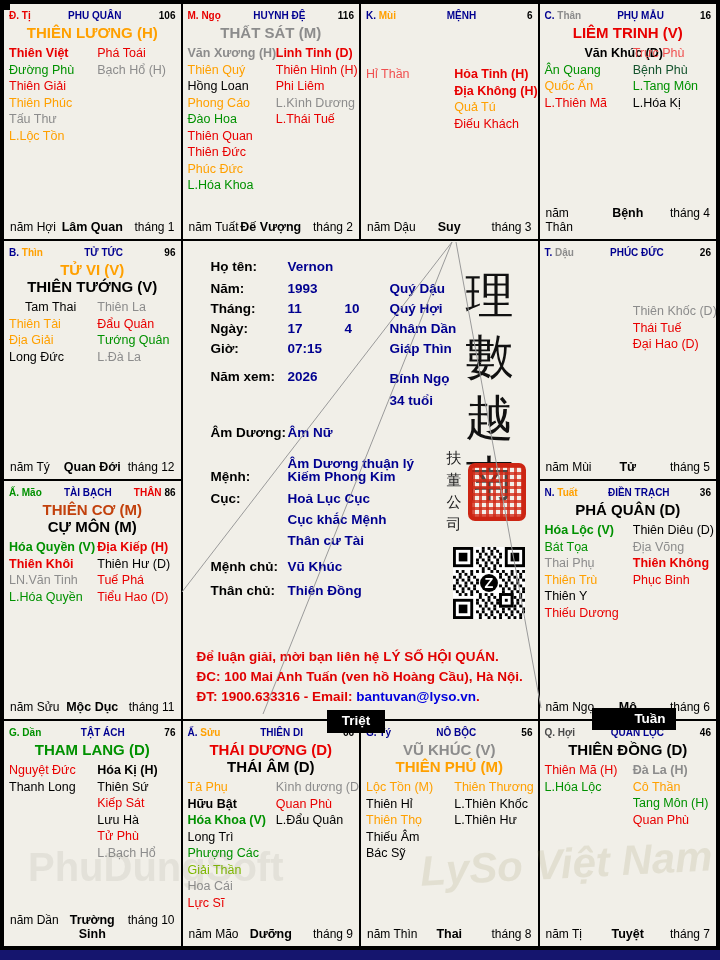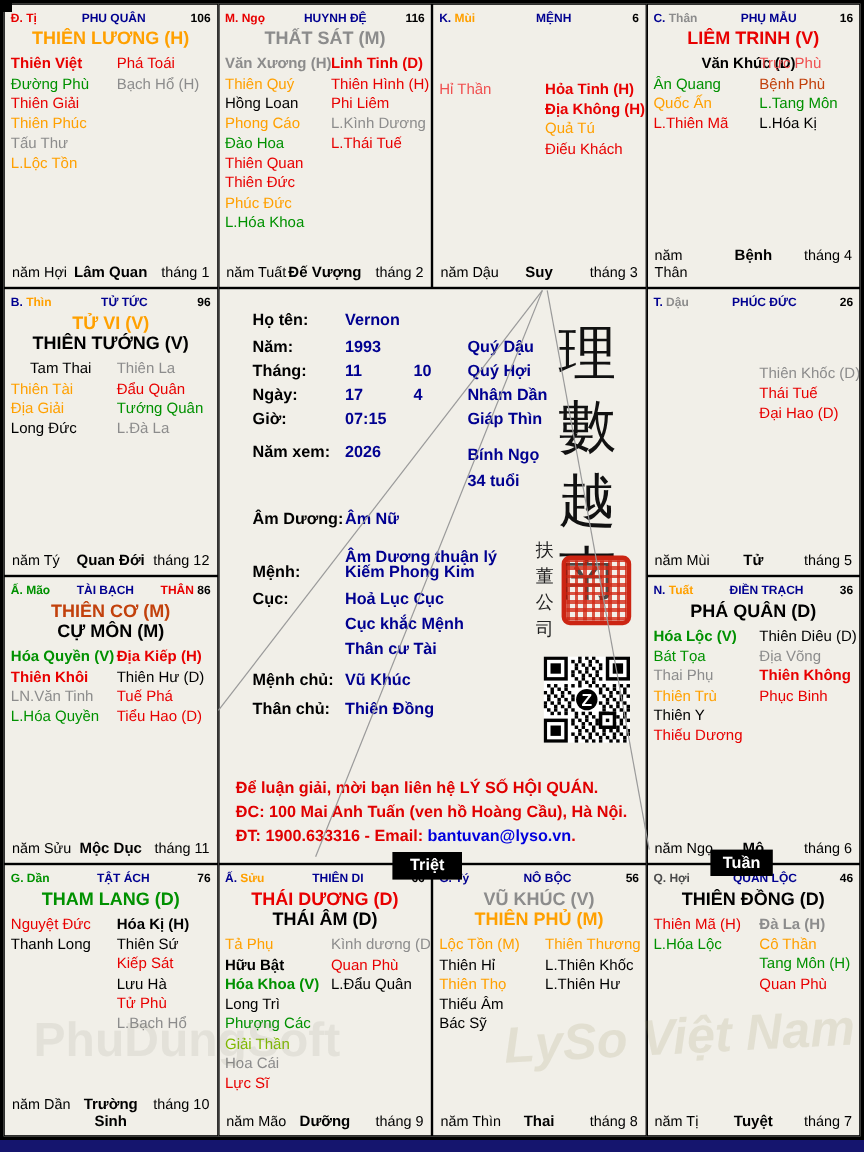--- a/index.html
+++ b/index.html
@@ -47,21 +47,21 @@
         repeating-linear-gradient(90deg,rgba(210,40,20,.78) 0 3px,rgba(250,240,235,.25) 3px 7px);
         box-shadow:0 0 0 1px rgba(204,37,19,.25) inset;}
   .qr{position:absolute;left:270px;top:306px;width:72px;height:72px;}
   
   .lines{position:absolute;left:0;top:0;z-index:3;pointer-events:none;}
   .lines line{stroke:#9a9a9a;stroke-width:1;}
   
   .badge{position:absolute;background:#000;color:#fff;font-weight:bold;font-size:13.5px;
          text-align:center;line-height:22px;z-index:6;}
   #badge-triet{left:327px;top:710px;width:58px;height:23px;}
-  #badge-tuan{left:592px;top:708px;width:52px;height:22px;}
+  #badge-tuan{left:592px;top:708px;width:52px;height:22px;padding-left:32px;}
   
   .wm{position:absolute;font-weight:bold;pointer-events:none;z-index:1;}
   #wm-left{left:28px;top:845px;font-size:40px;color:rgba(110,105,90,.10);}
   #wm-right{left:420px;top:840px;font-size:42px;font-style:italic;
             color:rgba(150,140,95,.16);transform:rotate(-3deg);}
   #bottom-bar{position:absolute;left:0;top:950px;width:720px;height:10px;background:#15156e;}
   #corner-artifact{position:absolute;left:0;top:0;width:10px;height:10px;background:#000;z-index:7;}
 </style>
 </head>
 <body>
@@ -384,21 +384,21 @@
         </div>
         <div class="ccols">
           <div class="ccol">
             <div style="color: rgb(0, 0, 0); font-weight: bold; margin-left: 40px;">Văn Khúc (D)</div>
             <div style="color: rgb(0, 145, 0);">Ân Quang</div>
             <div style="color: rgb(255, 160, 0);">Quốc Ấn</div>
             <div style="color: rgb(232, 0, 0);">L.Thiên Mã</div>
           </div>
           <div class="ccol">
             <div style="color: rgb(240, 80, 80);">Trực Phù</div>
-            <div style="color: #c2410c;">Bệnh Phù</div>
+            <div style="color: #14532d;">Bệnh Phù</div>
             <div style="color: rgb(0, 145, 0);">L.Tang Môn</div>
             <div style="color: rgb(0, 0, 0);">L.Hóa Kị</div>
           </div>
         </div>
         <div class="cfoot">
           <span class="fy">năm Thân</span>
           <span class="fs">Bệnh</span>
           <span class="fm">tháng 4</span>
         </div>
       </div>

